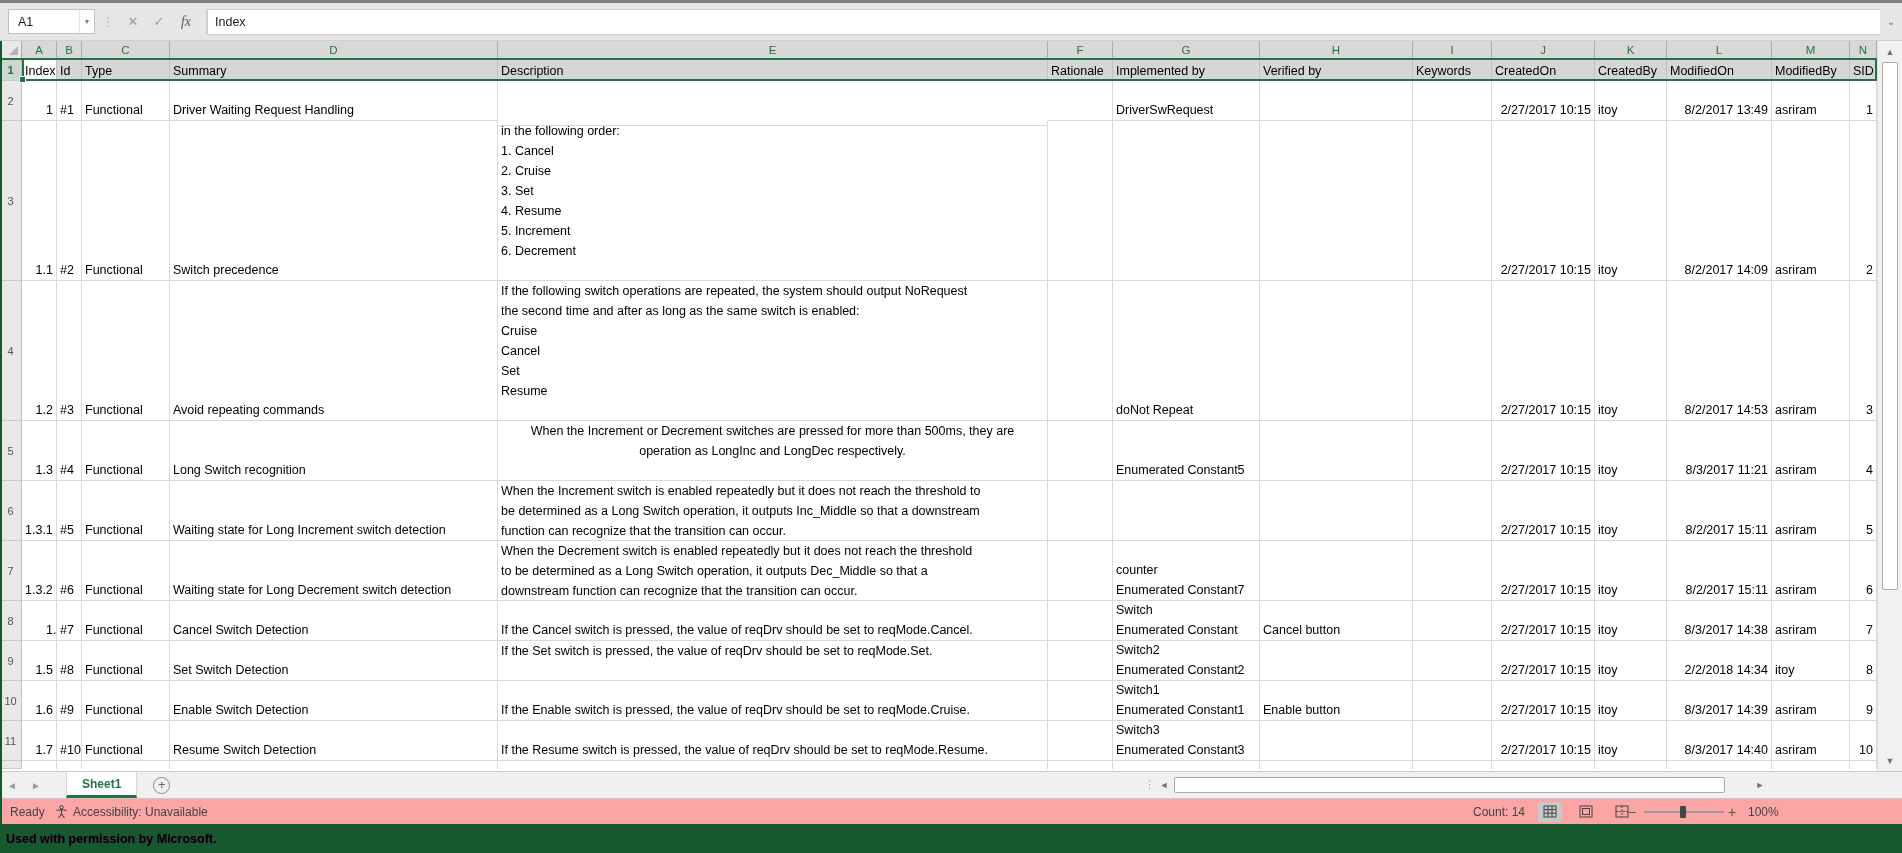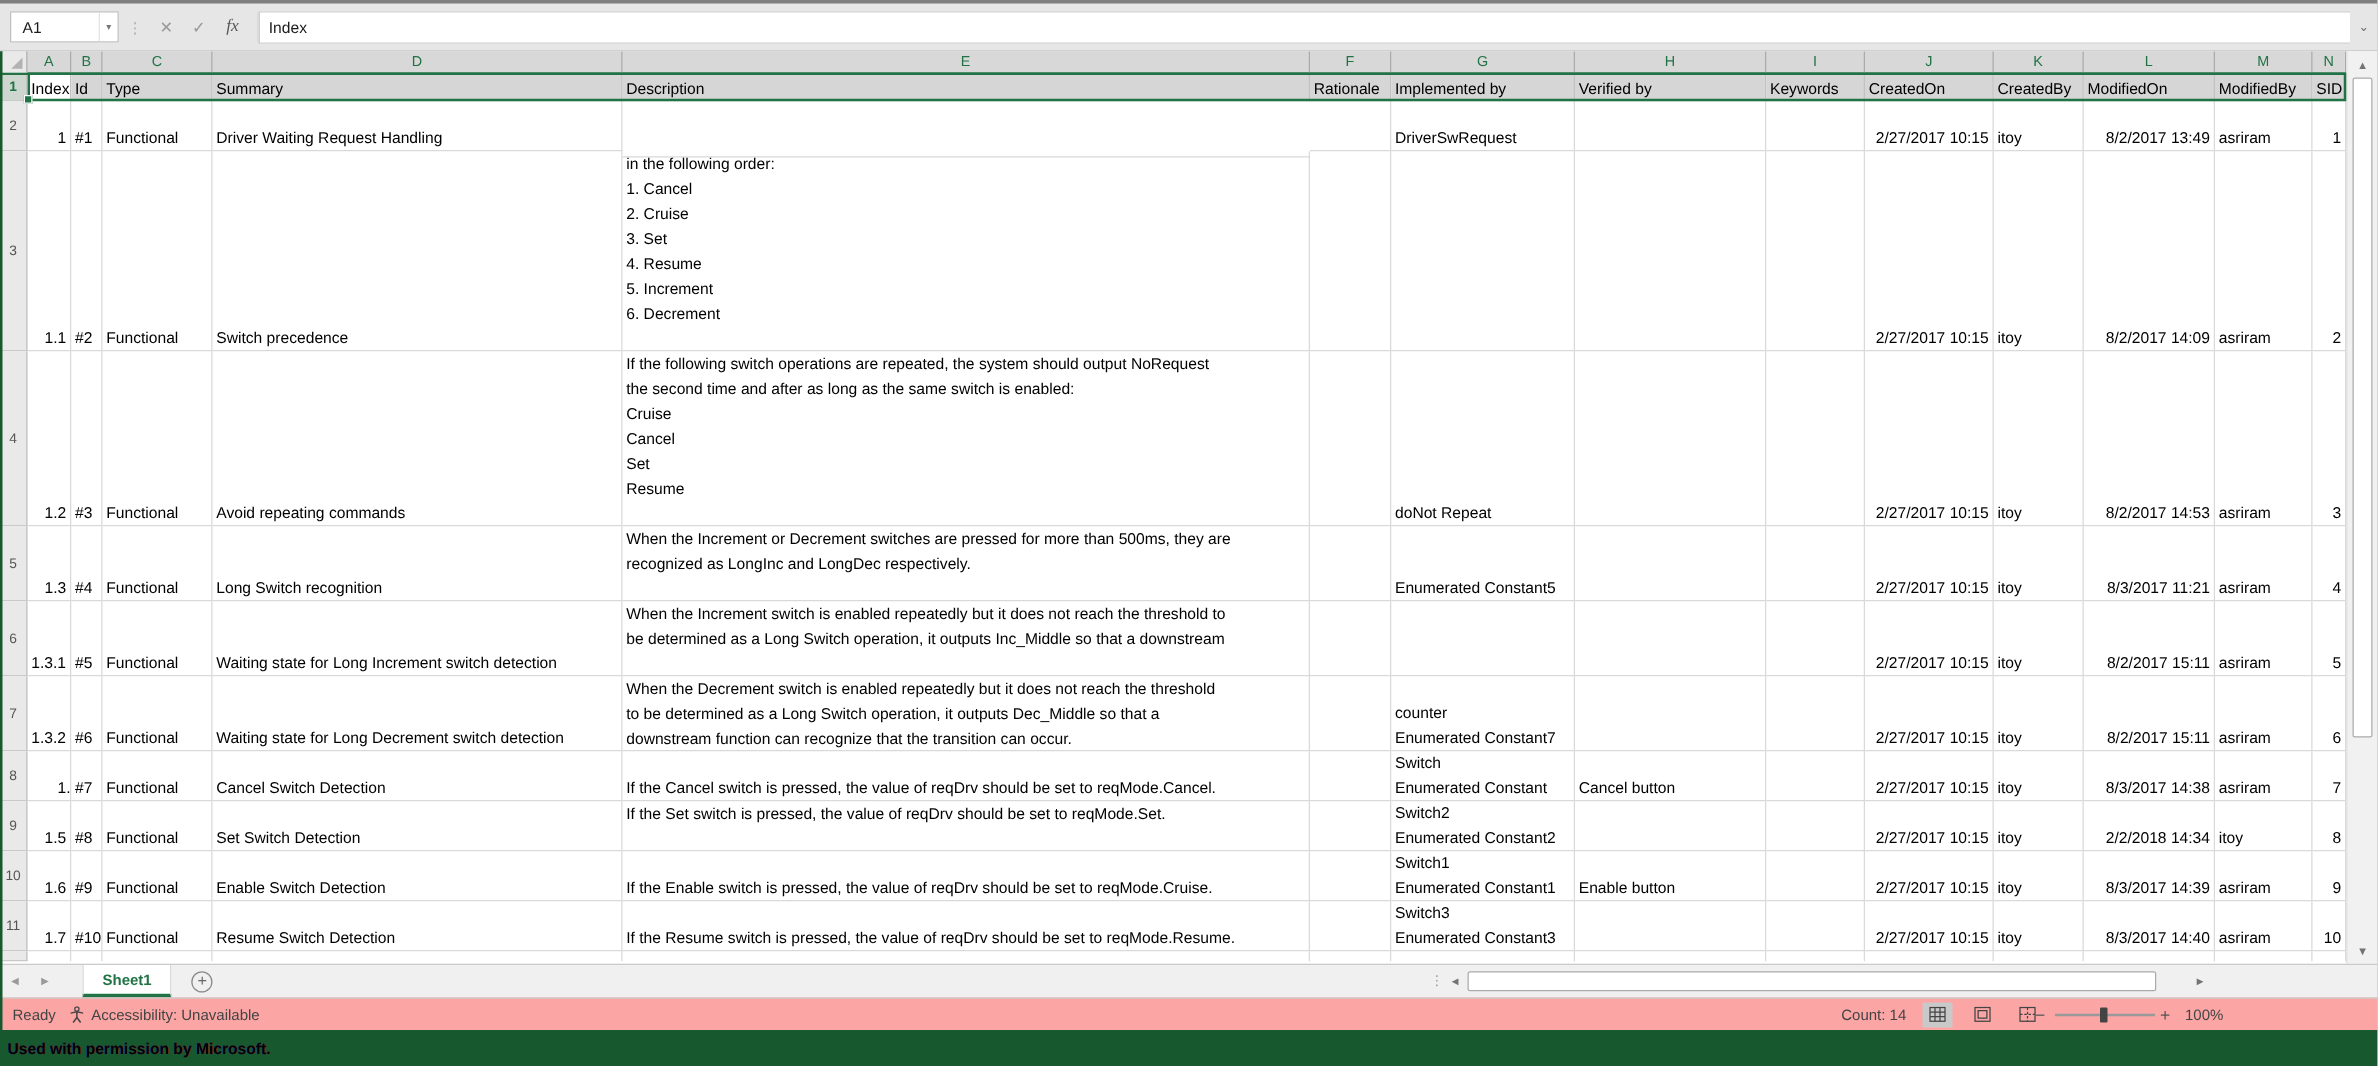--- a/index.html
+++ b/index.html
@@ -293,23 +293,23 @@
           </div>
           <div class="cell vbot" style="width: 25px;">
             <div class="line">#4</div>
           </div>
           <div class="cell vbot" style="width: 88px;">
             <div class="line">Functional</div>
           </div>
           <div class="cell vbot" style="width: 328px;">
             <div class="line">Long Switch recognition</div>
           </div>
-          <div class="cell vtop" style="width: 550px;">
+          <div class="cell vtop" style="width: 550px; text-align: center;">
             <div class="line">When the Increment or Decrement switches are pressed for more than 500ms, they are</div>
-            <div class="line">recognized as LongInc and LongDec respectively.</div>
+            <div class="line">operation as LongInc and LongDec respectively.</div>
           </div>
           <div class="cell vbot" style="width: 65px;"></div>
           <div class="cell vbot" style="width: 147px;">
             <div class="line">Enumerated Constant5</div>
           </div>
           <div class="cell vbot" style="width: 153px;"></div>
           <div class="cell vbot" style="width: 79px;"></div>
           <div class="cell vbot" style="width: 103px;">
             <div class="line al-r">2/27/2017 10:15</div>
           </div>
@@ -336,20 +336,21 @@
           </div>
           <div class="cell vbot" style="width: 88px;">
             <div class="line">Functional</div>
           </div>
           <div class="cell vbot" style="width: 328px;">
             <div class="line">Waiting state for Long Increment switch detection</div>
           </div>
           <div class="cell vtop" style="width: 550px;">
             <div class="line">When the Increment switch is enabled repeatedly but it does not reach the threshold to</div>
             <div class="line">be determined as a Long Switch operation, it outputs Inc_Middle so that a downstream</div>
+            <div class="line">function can recognize that the transition can occur.</div>
           </div>
           <div class="cell vbot" style="width: 65px;"></div>
           <div class="cell vbot" style="width: 147px;"></div>
           <div class="cell vbot" style="width: 153px;"></div>
           <div class="cell vbot" style="width: 79px;"></div>
           <div class="cell vbot" style="width: 103px;">
             <div class="line al-r">2/27/2017 10:15</div>
           </div>
           <div class="cell vbot" style="width: 72px;">
             <div class="line">itoy</div>

